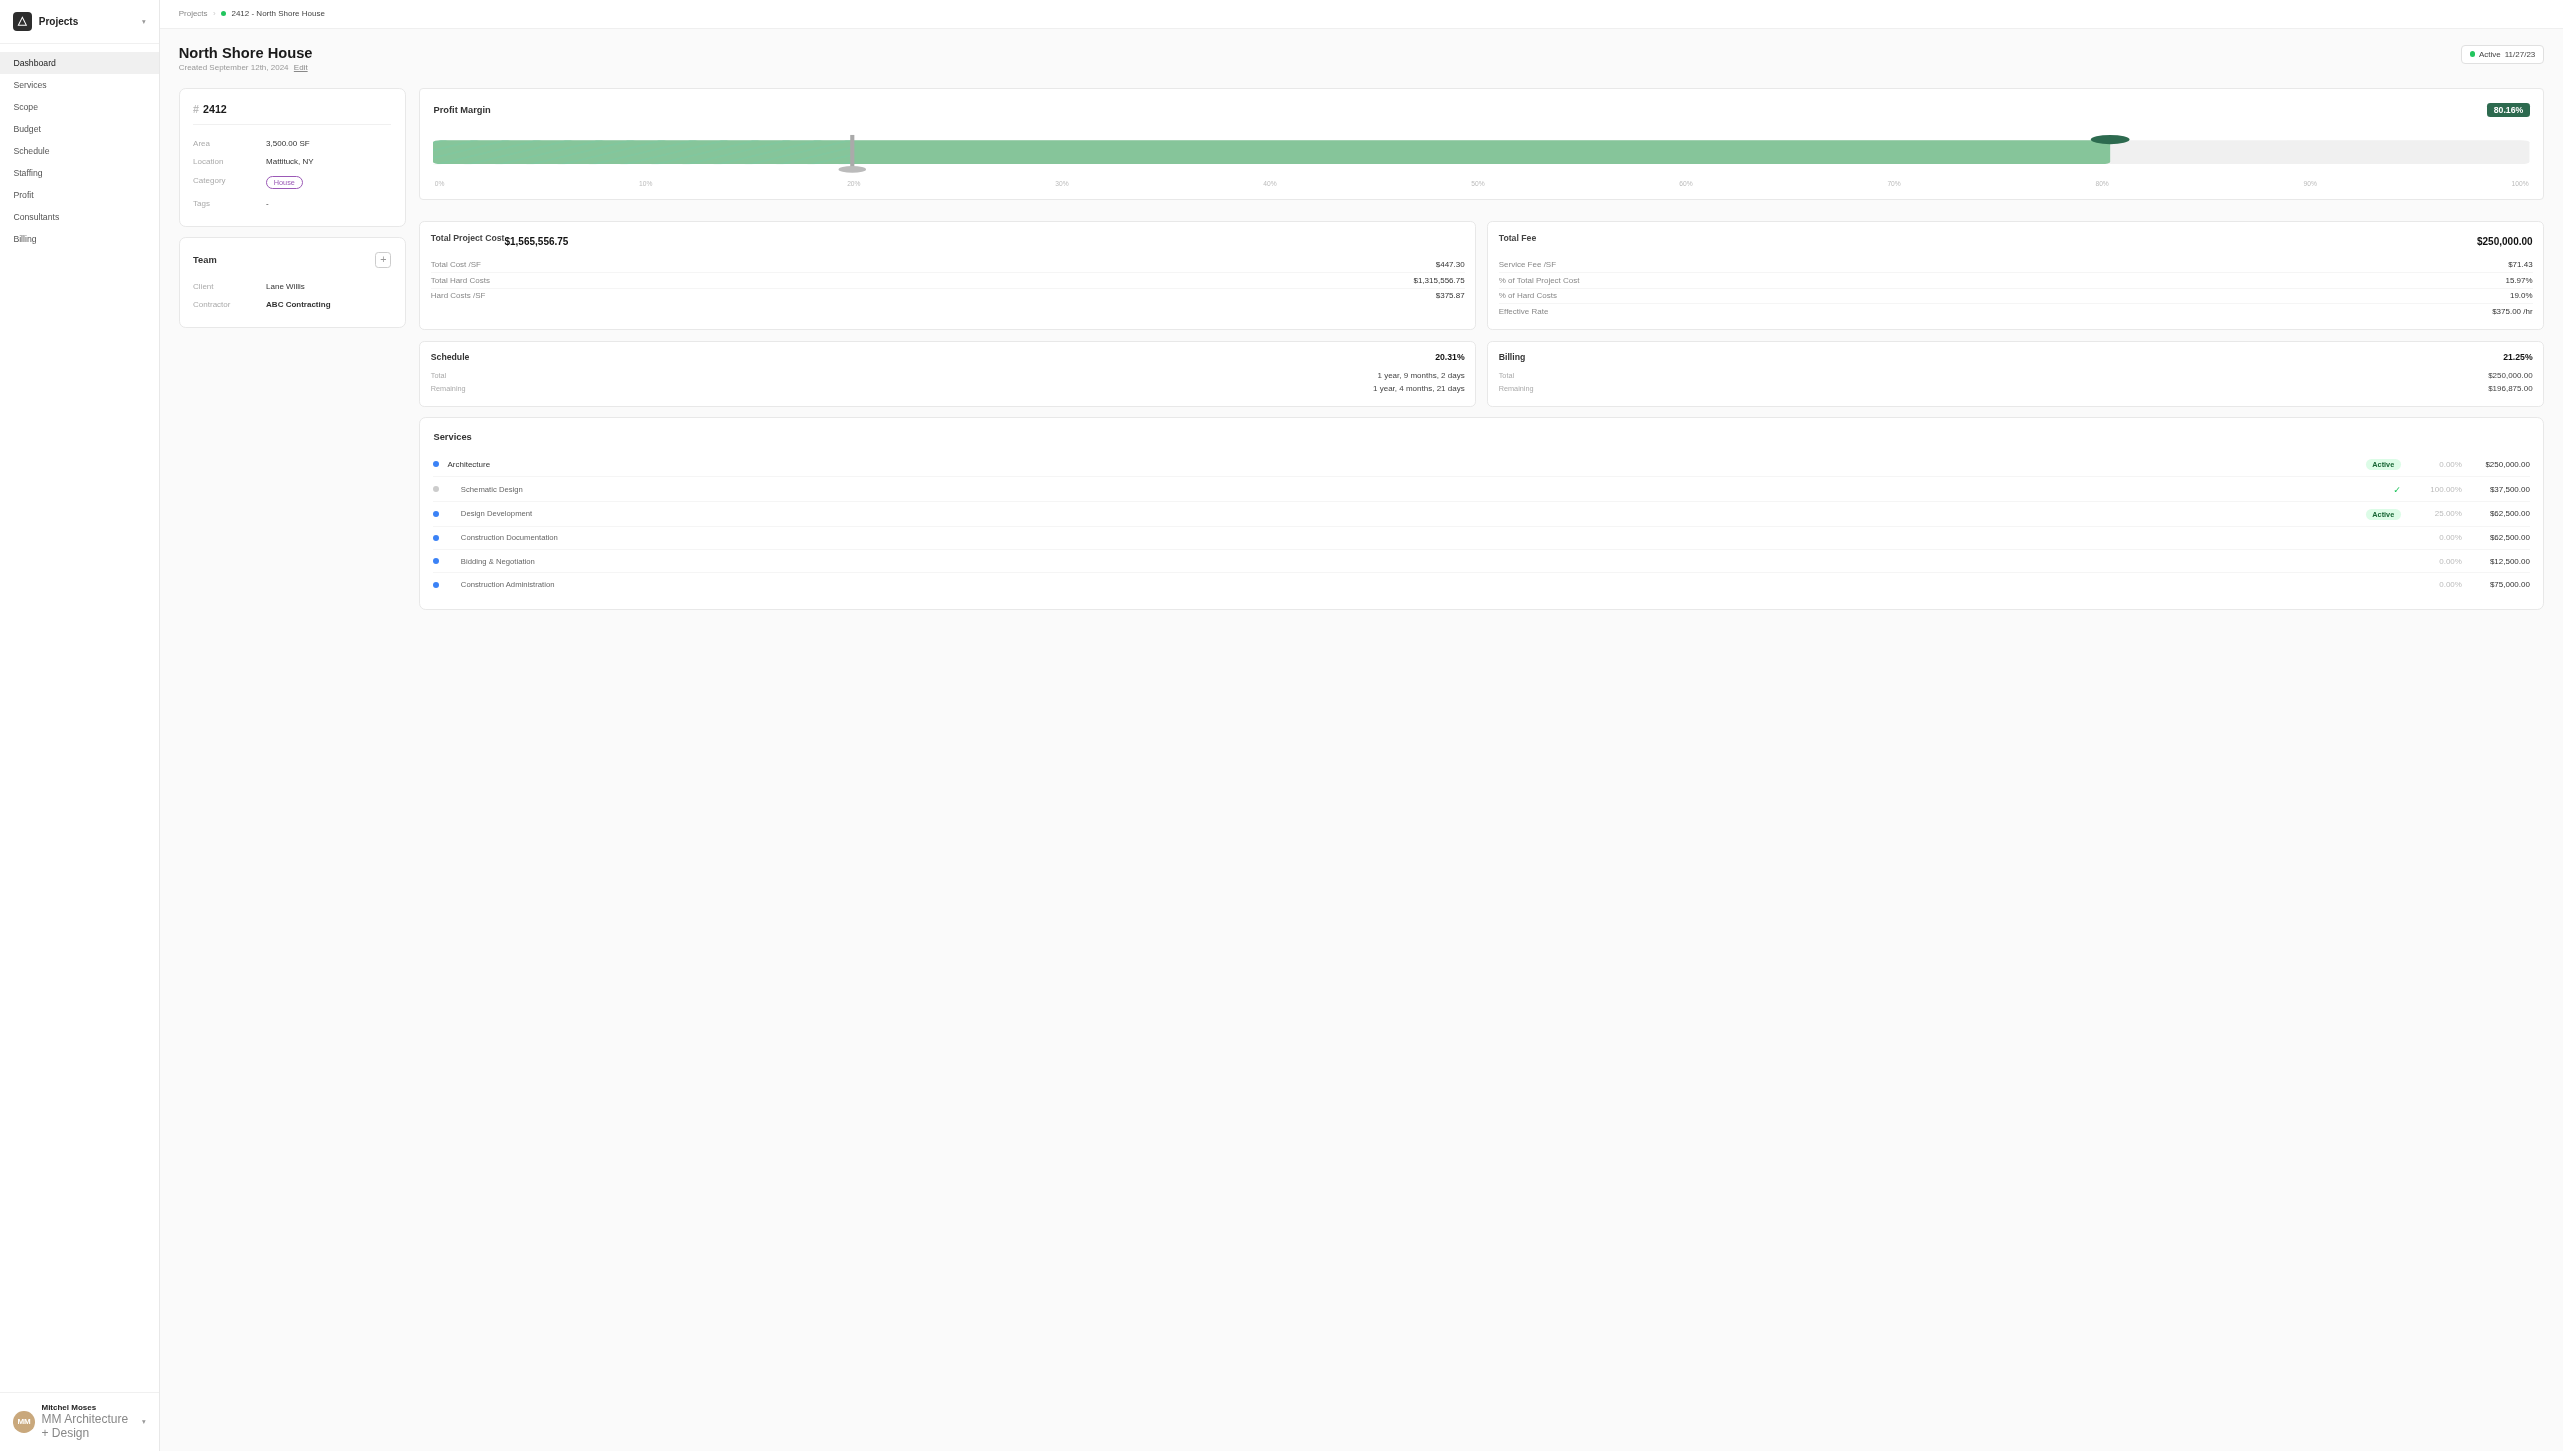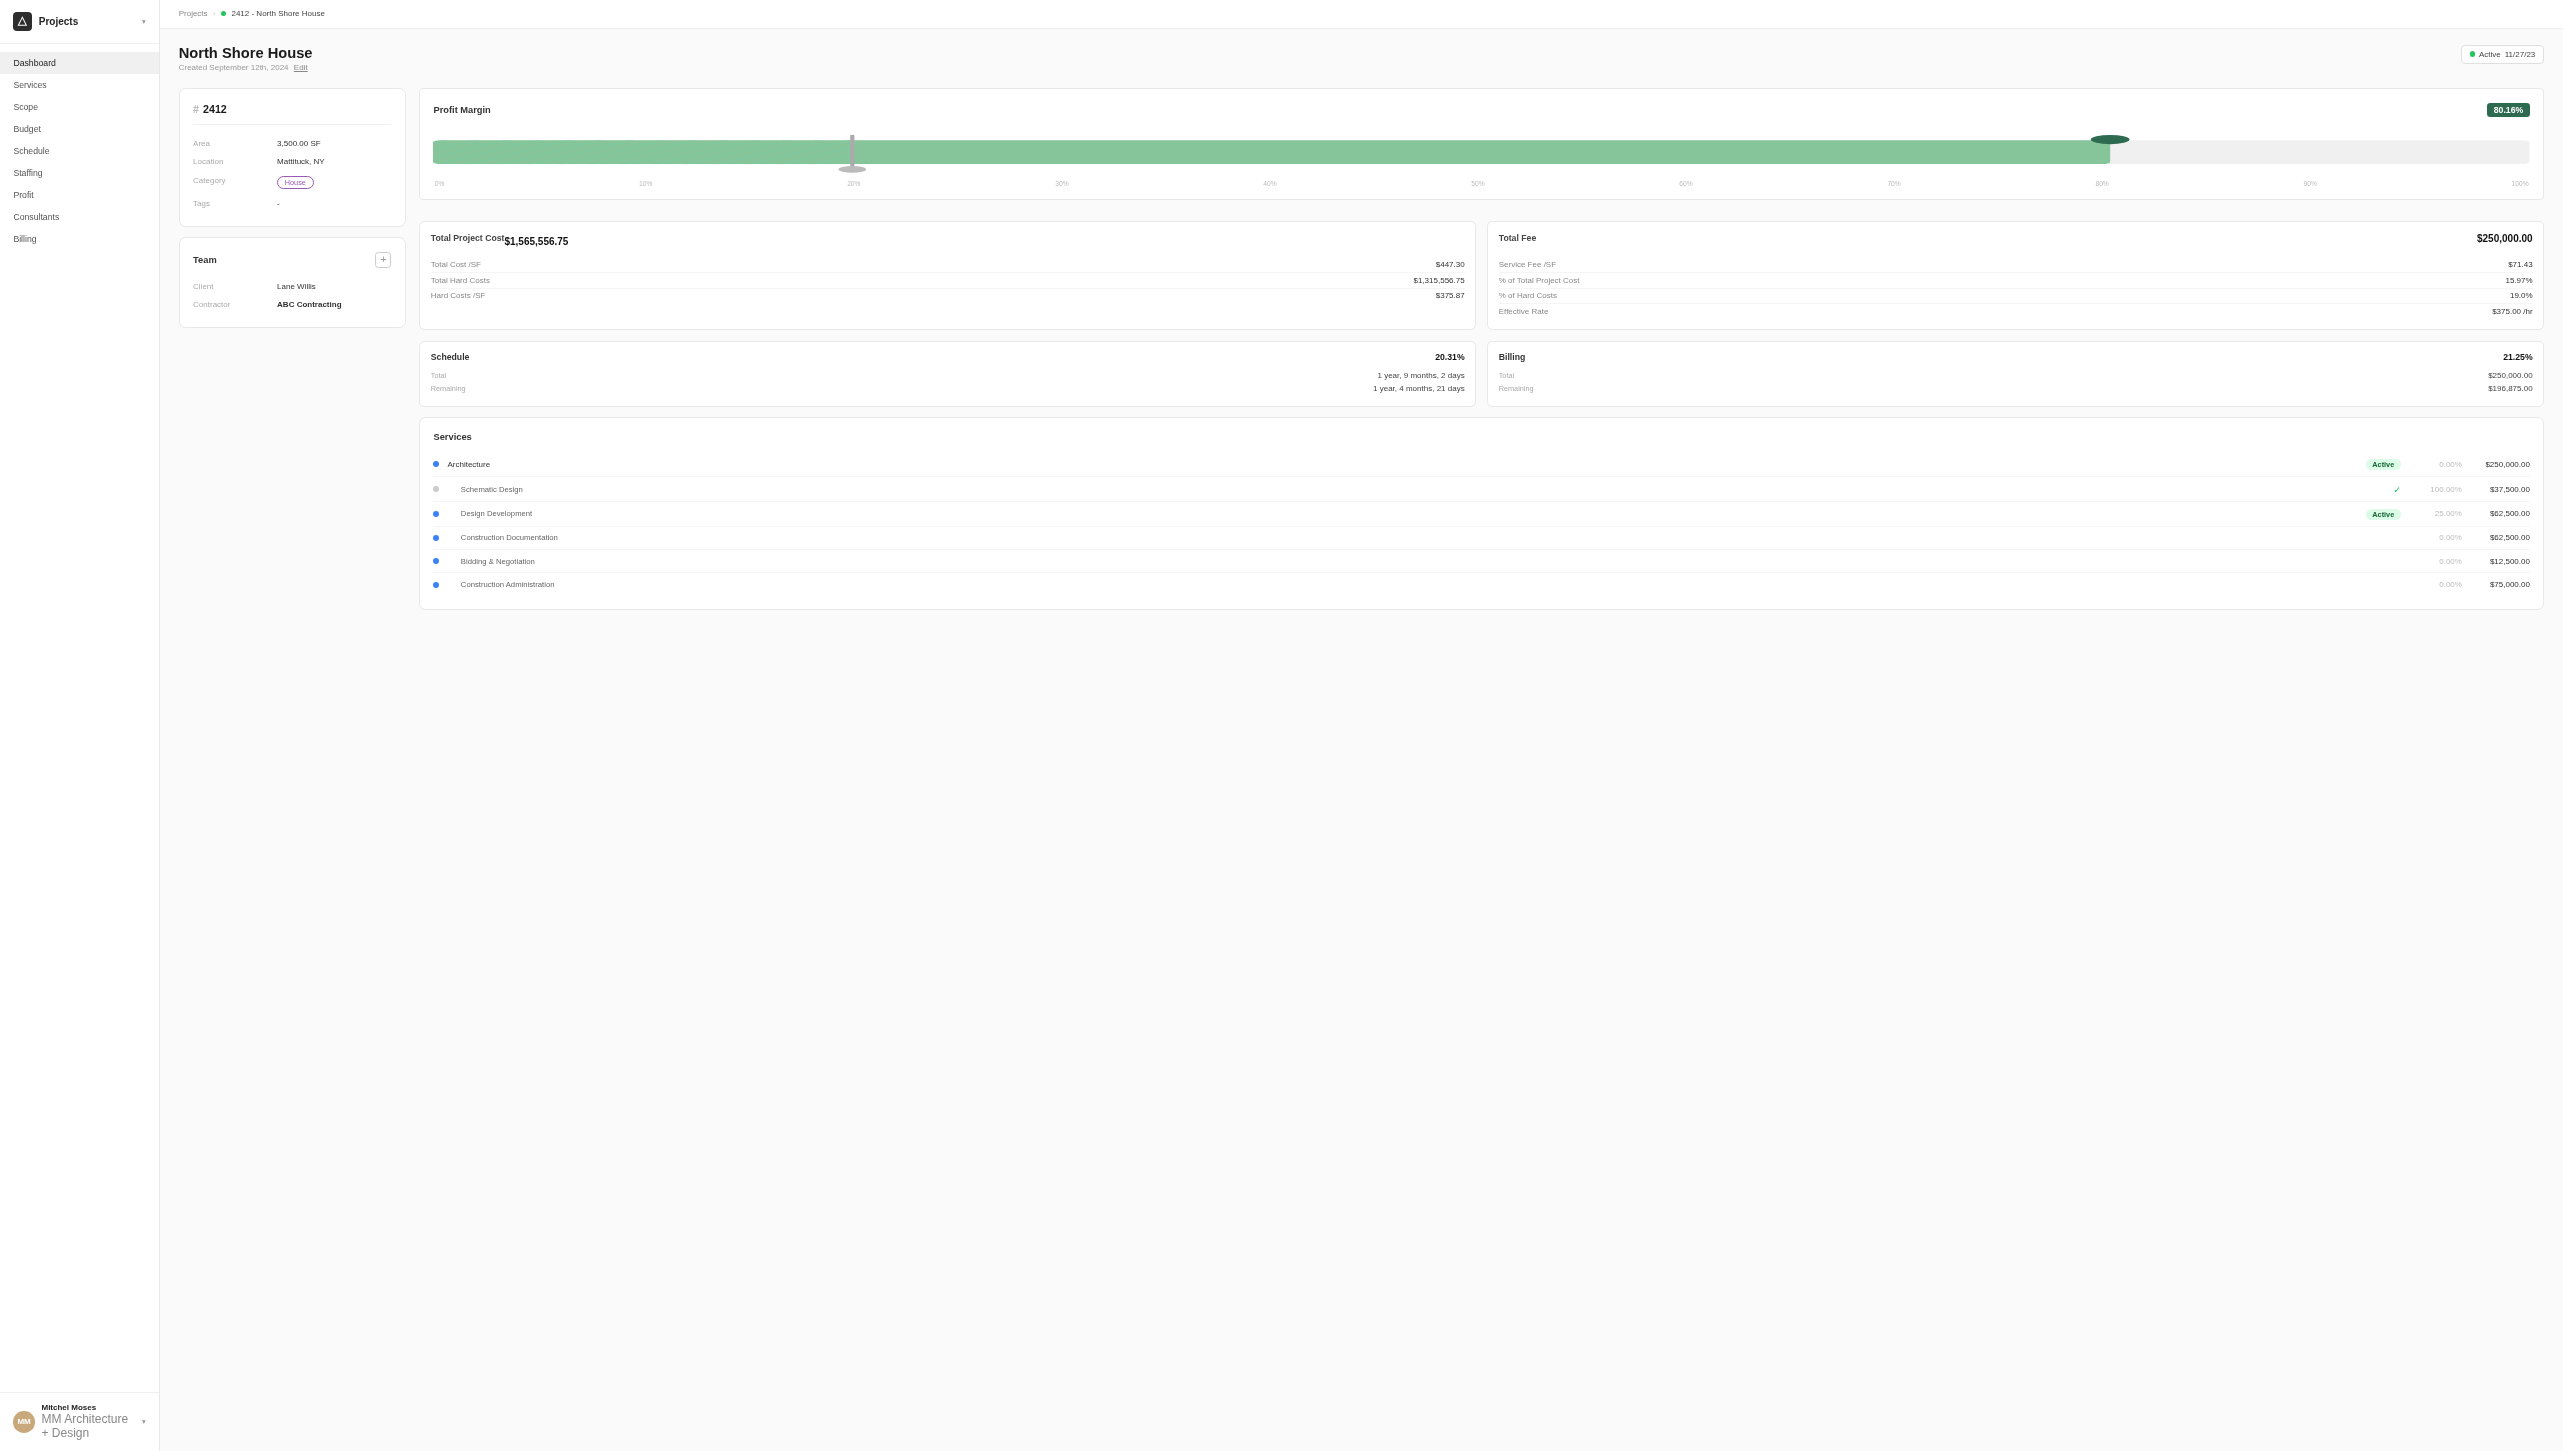--- a/index.html
+++ b/index.html
@@ -46,21 +46,21 @@
 
     
     .grid-2col { display: grid; grid-template-columns: 227px 1fr; gap: 13.4px; margin-bottom: 13.4px; }
 
     
     .card { background: #fff; border: 0.7px solid #e8e8e8; border-radius: 6.7px; padding: 13.4px; }
 
     
     .project-id { display: flex; align-items: center; gap: 4px; font-size: 10.7px; font-weight: 700; color: #1a1a1a; padding-bottom: 9.3px; margin-bottom: 9.3px; border-bottom: 0.7px solid #f0f0f0; }
     .project-id-hash { color: #bbb; }
-    .info-row { display: flex; align-items: flex-start; padding: 4.7px 0; gap: 24px; }
+    .info-row { display: flex; align-items: flex-start; padding: 4.7px 0; gap: 13px; }
     .info-label { font-size: 8px; color: #aaa; width: 60px; flex-shrink: 0; }
     .info-value { font-size: 8px; color: #333; font-weight: 500; }
     .tag-badge { display: inline-block; font-size: 7.3px; color: #9b59b6; border: 1px solid #9b59b6; border-radius: 8px; padding: 1.3px 6.7px; font-weight: 500; }
 
     
     .team-header { display: flex; align-items: center; justify-content: space-between; margin-bottom: 9.3px; }
     .team-title { font-size: 9.3px; font-weight: 600; color: #333; }
     .team-add-btn { width: 16px; height: 16px; border: 1px solid #ccc; border-radius: 3.3px; display: flex; align-items: center; justify-content: center; cursor: pointer; color: #999; font-size: 10.7px; line-height: 1; }
     .profit-margin-header { display: flex; justify-content: space-between; align-items: center; margin-bottom: 10.7px; }
     .profit-margin-title { font-size: 9.3px; font-weight: 600; color: #333; }
@@ -271,21 +271,21 @@
               <span class="stat-row-label">Total Hard Costs</span>
               <span class="stat-row-value">$1,315,556.75</span>
             </div>
             <div class="stat-row">
               <span class="stat-row-label">Hard Costs /SF</span>
               <span class="stat-row-value">$375.87</span>
             </div>
           </div>
 
           <div class="stat-card">
-            <div style="display:flex; justify-content:space-between; margin-bottom:8px;">
+            <div style="display:flex; justify-content:space-between; align-items:center; margin-bottom:8px;">
               <span class="stat-header">Total Fee</span>
               <span class="stat-value-main">$250,000.00</span>
             </div>
             <div class="stat-row">
               <span class="stat-row-label">Service Fee /SF</span>
               <span class="stat-row-value">$71.43</span>
             </div>
             <div class="stat-row">
               <span class="stat-row-label">% of Total Project Cost</span>
               <span class="stat-row-value">15.97%</span>

